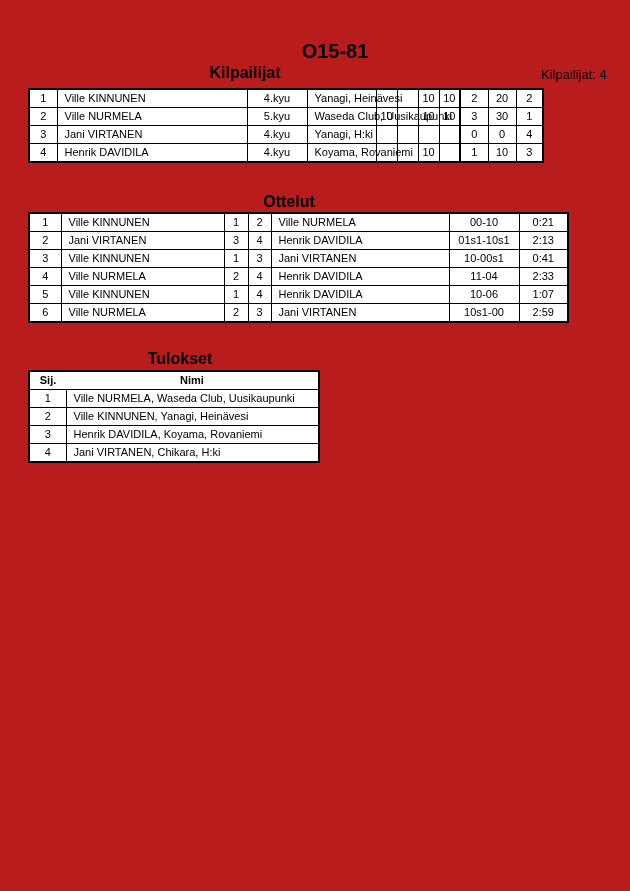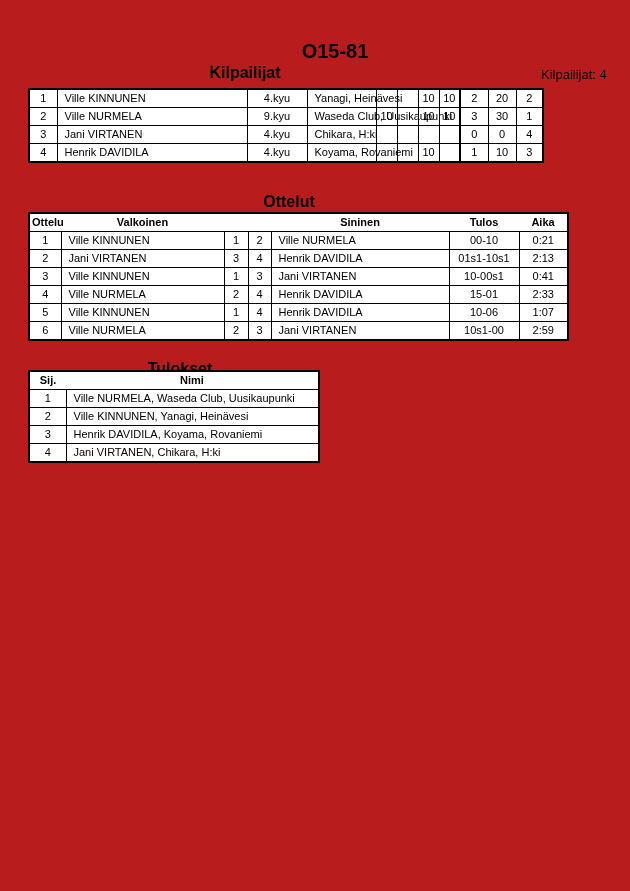--- a/index.html
+++ b/index.html
@@ -10,21 +10,21 @@
   .title {
     position:absolute; top:40px; left:335px; transform:translateX(-50%);
     font-size:20px; font-weight:bold; white-space:nowrap;
   }
   .sect-heading {
     position:absolute; transform:translateX(-50%);
     font-size:16px; font-weight:bold; white-space:nowrap;
   }
   .h-kilpailijat { top:64px;  left:245px; }
   .h-ottelut     { top:193px; left:289px; }
-  .h-tulokset    { top:360px; left:180px; }
+  .h-tulokset    { top:350px; left:180px; }
   .count-label { position:absolute; top:67px; left:541px; font-size:13px; white-space:nowrap; }
 
   table {
     position:absolute; border-collapse:collapse; table-layout:fixed;
     border:2px solid #000; background:#fff;
   }
   .t-competitors { left:28px; top:88px;  width:514px; }
   .t-matches     { left:28px; top:212px; width:539px; }
   .t-results     { left:28px; top:370px; width:290px; }
 
@@ -73,35 +73,35 @@
       <td class="c"></td>
       <td class="c">10</td>
       <td class="c">10</td>
       <td class="c sep">2</td>
       <td class="c">20</td>
       <td class="c">2</td>
     </tr>
     <tr>
       <td class="c">2</td>
       <td class="l">Ville NURMELA</td>
-      <td class="c">9.kyu</td>
+      <td class="c">5.kyu</td>
       <td class="l">Waseda Club, Uusikaupunki</td>
       <td class="c">10</td>
       <td class="c"></td>
       <td class="c">10</td>
       <td class="c">10</td>
       <td class="c sep">3</td>
       <td class="c">30</td>
       <td class="c">1</td>
     </tr>
     <tr>
       <td class="c">3</td>
       <td class="l">Jani VIRTANEN</td>
       <td class="c">4.kyu</td>
-      <td class="l">Chikara, H:ki</td>
+      <td class="l">Yanagi, H:ki</td>
       <td class="c"></td>
       <td class="c"></td>
       <td class="c"></td>
       <td class="c"></td>
       <td class="c sep">0</td>
       <td class="c">0</td>
       <td class="c">4</td>
     </tr>
     <tr>
       <td class="c">4</td>
@@ -125,29 +125,20 @@
     <colgroup>
       <col style="width:32px">
         <col style="width:163px">
         <col style="width:24px">
         <col style="width:23px">
       <col style="width:178px">
         <col style="width:70px">
         <col style="width:49px">
     </colgroup>
     <tbody>
-        <tr>
-      <th class="al">Ottelu</th>
-      <th>Valkoinen</th>
-      <th></th>
-      <th></th>
-      <th>Sininen</th>
-      <th>Tulos</th>
-      <th>Aika</th>
-    </tr>
     <tr>
       <td class="c">1</td>
       <td class="l">Ville KINNUNEN</td>
       <td class="c">1</td>
       <td class="c">2</td>
       <td class="l">Ville NURMELA</td>
       <td class="c">00-10</td>
       <td class="c">0:21</td>
     </tr>
     <tr>
@@ -167,21 +158,21 @@
       <td class="l">Jani VIRTANEN</td>
       <td class="c">10-00s1</td>
       <td class="c">0:41</td>
     </tr>
     <tr>
       <td class="c">4</td>
       <td class="l">Ville NURMELA</td>
       <td class="c">2</td>
       <td class="c">4</td>
       <td class="l">Henrik DAVIDILA</td>
-      <td class="c">15-01</td>
+      <td class="c">11-04</td>
       <td class="c">2:33</td>
     </tr>
     <tr>
       <td class="c">5</td>
       <td class="l">Ville KINNUNEN</td>
       <td class="c">1</td>
       <td class="c">4</td>
       <td class="l">Henrik DAVIDILA</td>
       <td class="c">10-06</td>
       <td class="c">1:07</td>

